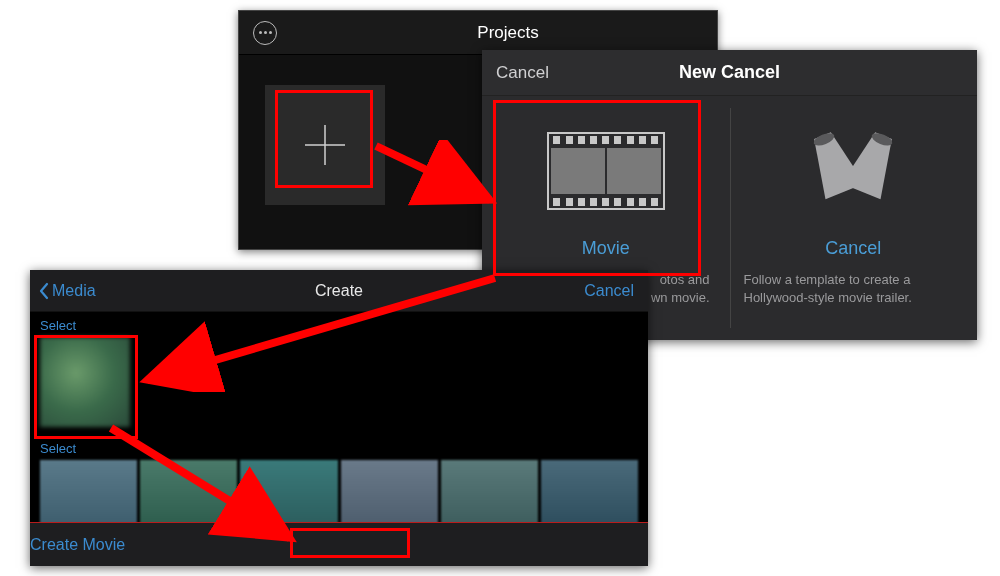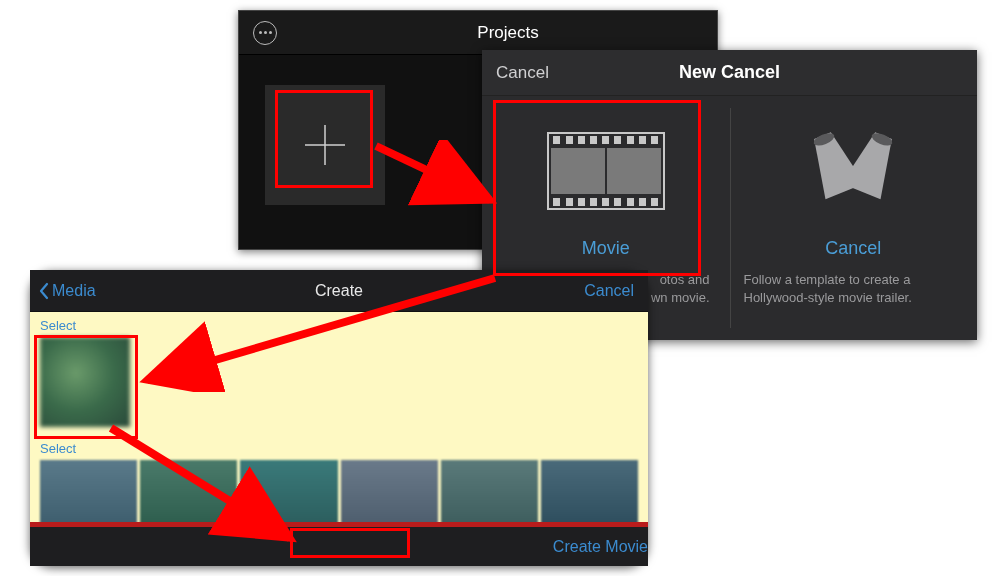--- a/index.html
+++ b/index.html
@@ -191,23 +191,22 @@
   .spot.right { right: -2px; transform: rotate(22deg) scaleX(-1); }
   .spot svg { width: 100%; height: 100%; }
 
   
   .panel-moments {
     position: absolute;
     left: 30px;
     top: 270px;
     width: 618px;
     height: 296px;
-    background: #fef9c3;
+    background: #000000;
     box-shadow: 0 2px 10px rgba(0,0,0,0.6);
-    border-radius: 22px;
   }
   .m-header {
     height: 42px;
     display: flex;
     align-items: center;
     position: relative;
     background: #1e1e20;
     border-bottom: 1px solid #111;
   }
   .m-back {
@@ -268,22 +267,22 @@
   .thumb.t6 { background: linear-gradient(#4a6a7a,#2a4a5a); }
 
   .m-footer {
     position: absolute;
     bottom: 0;
     left: 0; right: 0;
     height: 44px;
     background: #1e1e20;
     display: flex;
     align-items: center;
-    justify-content: flex-end;
-    border-top: 5px solid #b91c1c;
+    justify-content: flex-start;
+    border-top: 1px solid #b91c1c;
   }
   .m-create {
     color: #3b8bcf;
     font-size: 16px;
   }
 
   
   .hl {
     position: absolute;
     border: 3px solid #FF0000;

